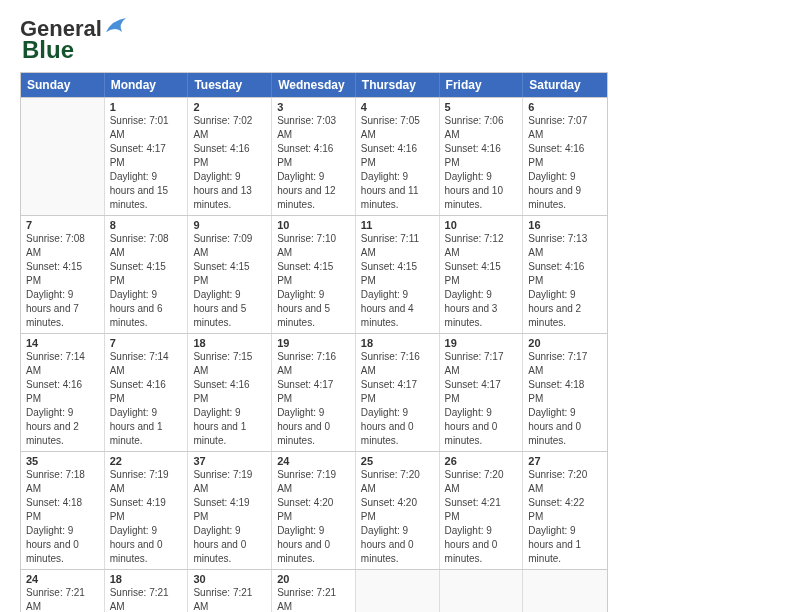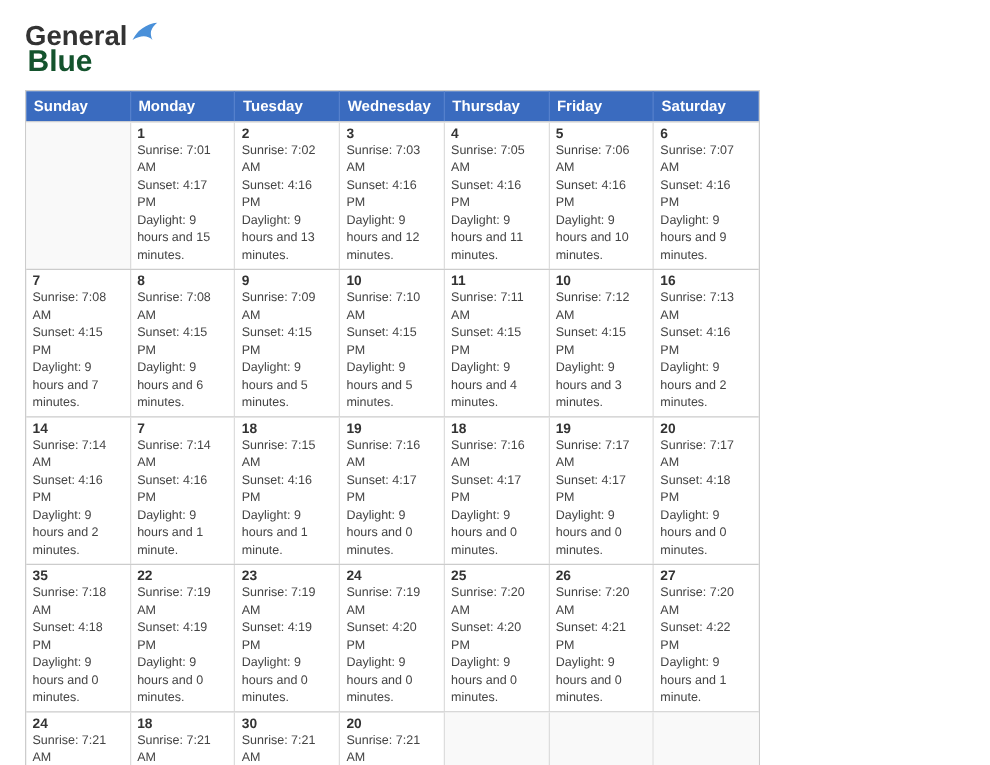--- a/index.html
+++ b/index.html
@@ -214,21 +214,21 @@
         <div class="cal-row">
           <div class="cal-cell">
             <div class="day-num">35</div>
             <div class="day-detail">Sunrise: 7:18 AM<br>Sunset: 4:18 PM<br>Daylight: 9 hours and 0 minutes.</div>
           </div>
           <div class="cal-cell">
             <div class="day-num">22</div>
             <div class="day-detail">Sunrise: 7:19 AM<br>Sunset: 4:19 PM<br>Daylight: 9 hours and 0 minutes.</div>
           </div>
           <div class="cal-cell">
-            <div class="day-num">23</div>
+            <div class="day-num">37</div>
             <div class="day-detail">Sunrise: 7:19 AM<br>Sunset: 4:19 PM<br>Daylight: 9 hours and 0 minutes.</div>
           </div>
           <div class="cal-cell">
             <div class="day-num">24</div>
             <div class="day-detail">Sunrise: 7:19 AM<br>Sunset: 4:20 PM<br>Daylight: 9 hours and 0 minutes.</div>
           </div>
           <div class="cal-cell">
             <div class="day-num">25</div>
             <div class="day-detail">Sunrise: 7:20 AM<br>Sunset: 4:20 PM<br>Daylight: 9 hours and 0 minutes.</div>
           </div>

